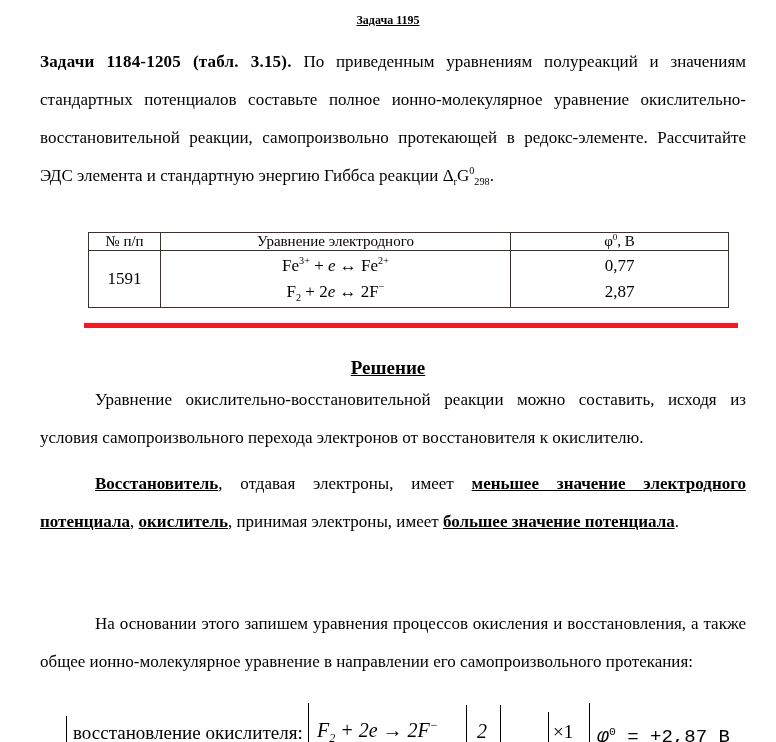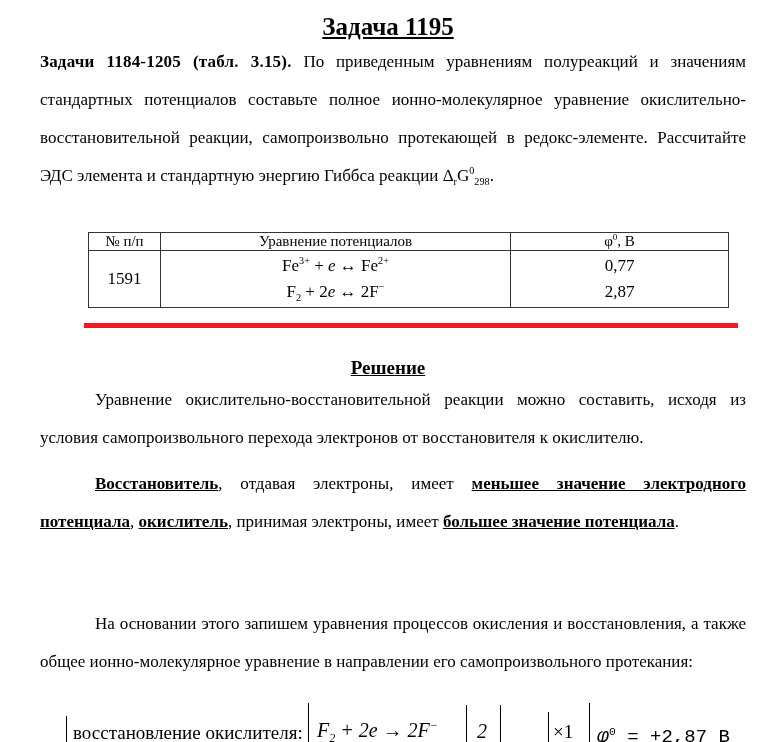--- a/index.html
+++ b/index.html
@@ -11,21 +11,21 @@
     background: #ffffff;
     font-family: "Liberation Serif", "DejaVu Serif", serif;
     color: #000000;
     overflow: hidden;
   }
   .title {
     position: absolute;
     top: 13px; left: 0;
     width: 100%;
     text-align: center;
-    font-size: 25px;
+    font-size: 12px;
     font-weight: bold;
     text-decoration: underline;
   }
   .para {
     position: absolute;
     left: 40px;
     width: 706px;
     font-size: 17px;
     line-height: 38px;
     text-align: justify;
@@ -105,21 +105,21 @@
 
   <table class="halfrx">
     <colgroup>
       <col class="col-num">
         <col class="col-eq">
         <col class="col-phi">
     </colgroup>
     <tbody>
         <tr>
       <th>№ п/п</th>
-      <th>Уравнение потенциалов</th>
+      <th>Уравнение электродного</th>
       <th><span>φ</span><sup>0</sup><span>, В</span></th>
     </tr>
     <tr>
       <td class="cell-num">1591</td>
       <td>
         <span class="eqline"><span>Fe</span><sup>3+</sup><span> + </span><i>e</i><span> ↔ Fe</span><sup>2+</sup></span>
         <span class="eqline"><span>F</span><sub>2</sub><span> + 2</span><i>e</i><span> ↔ 2F</span><sup>−</sup></span>
       </td>
       <td>
         <span class="philine">0,77</span>

